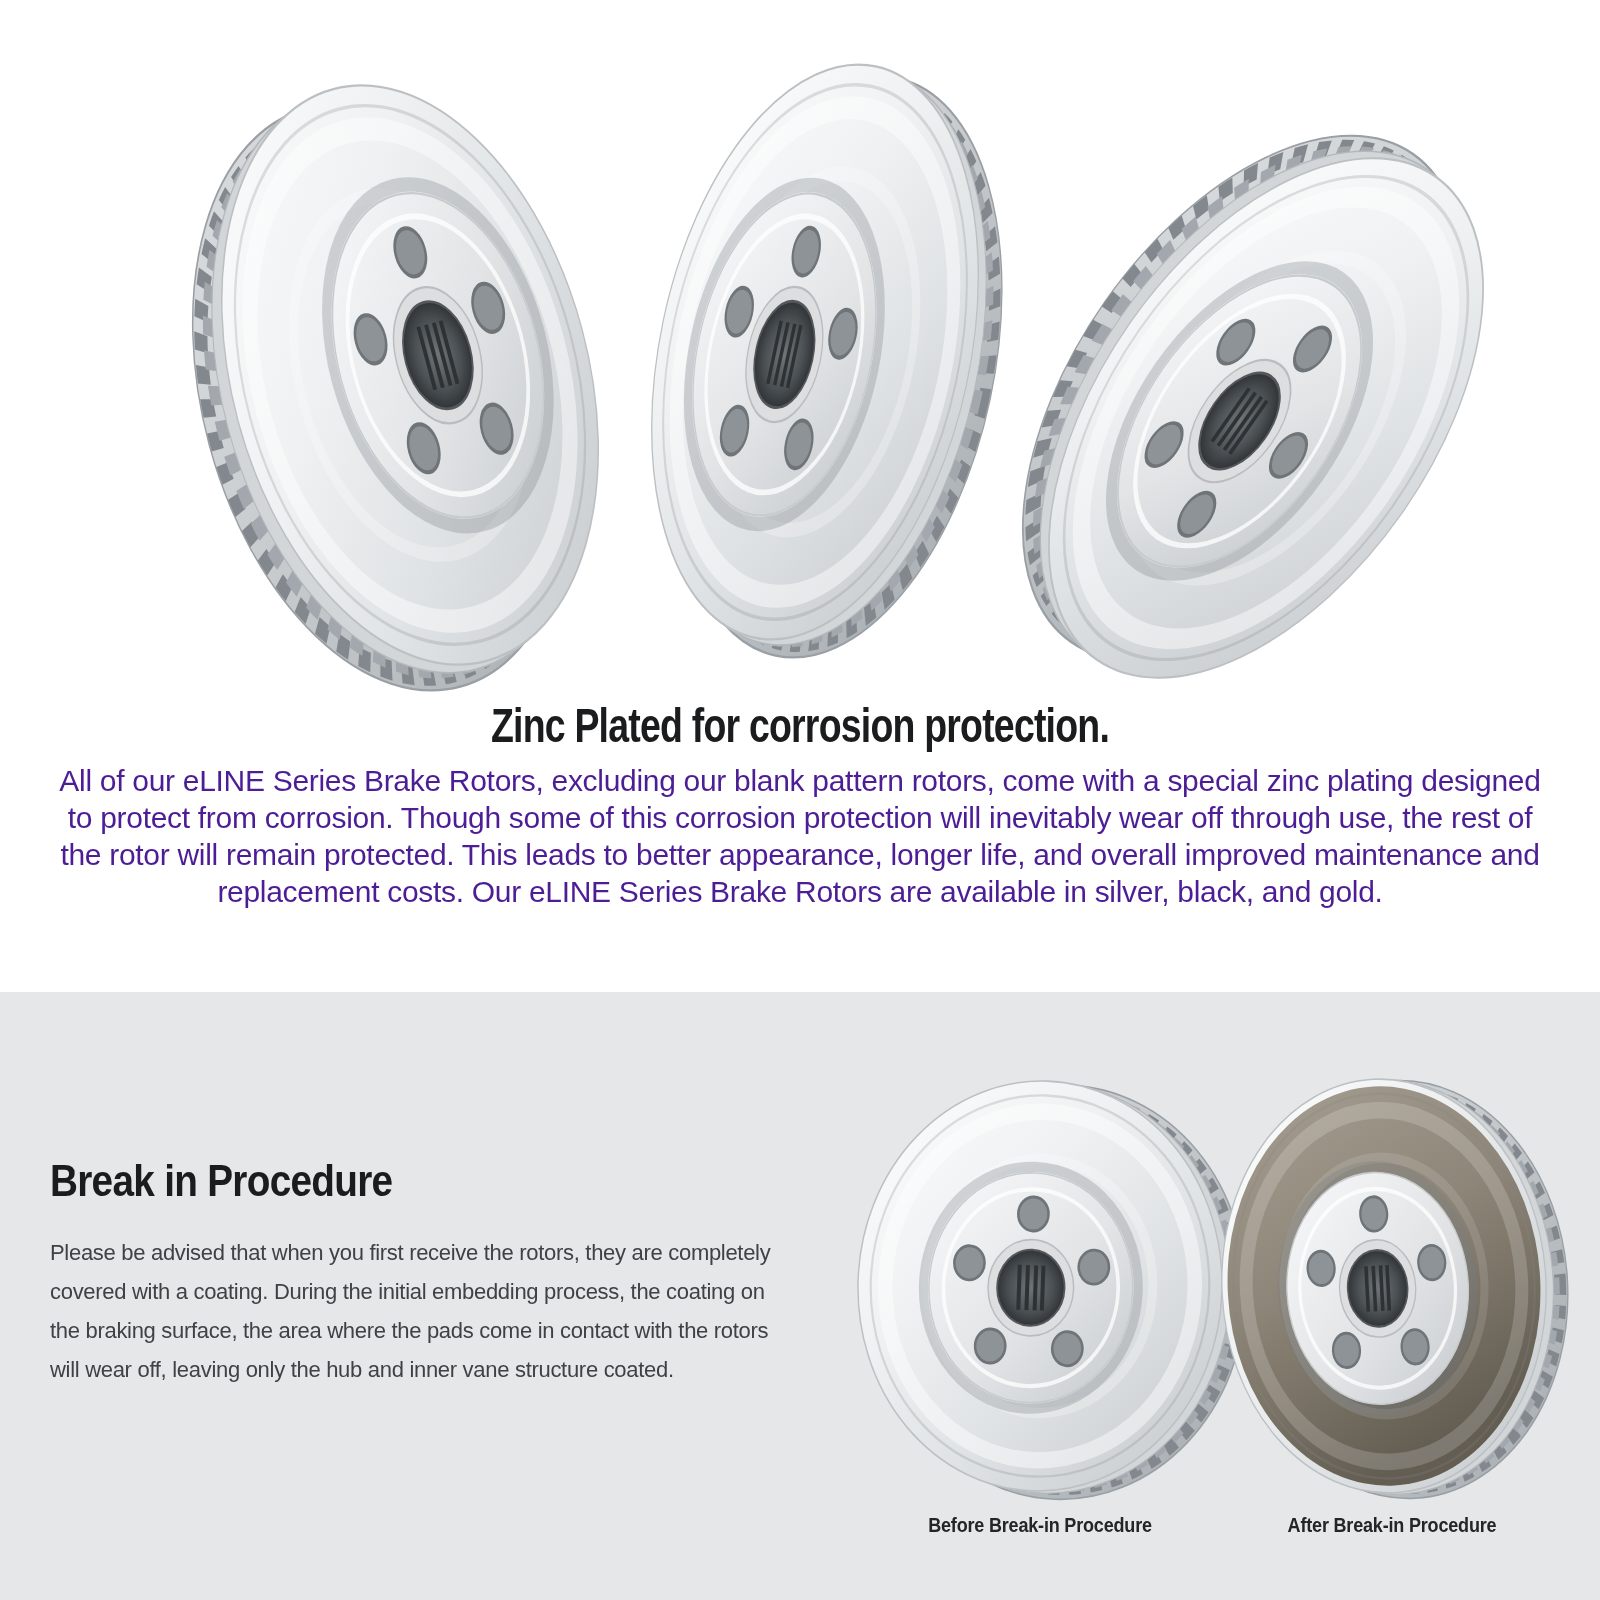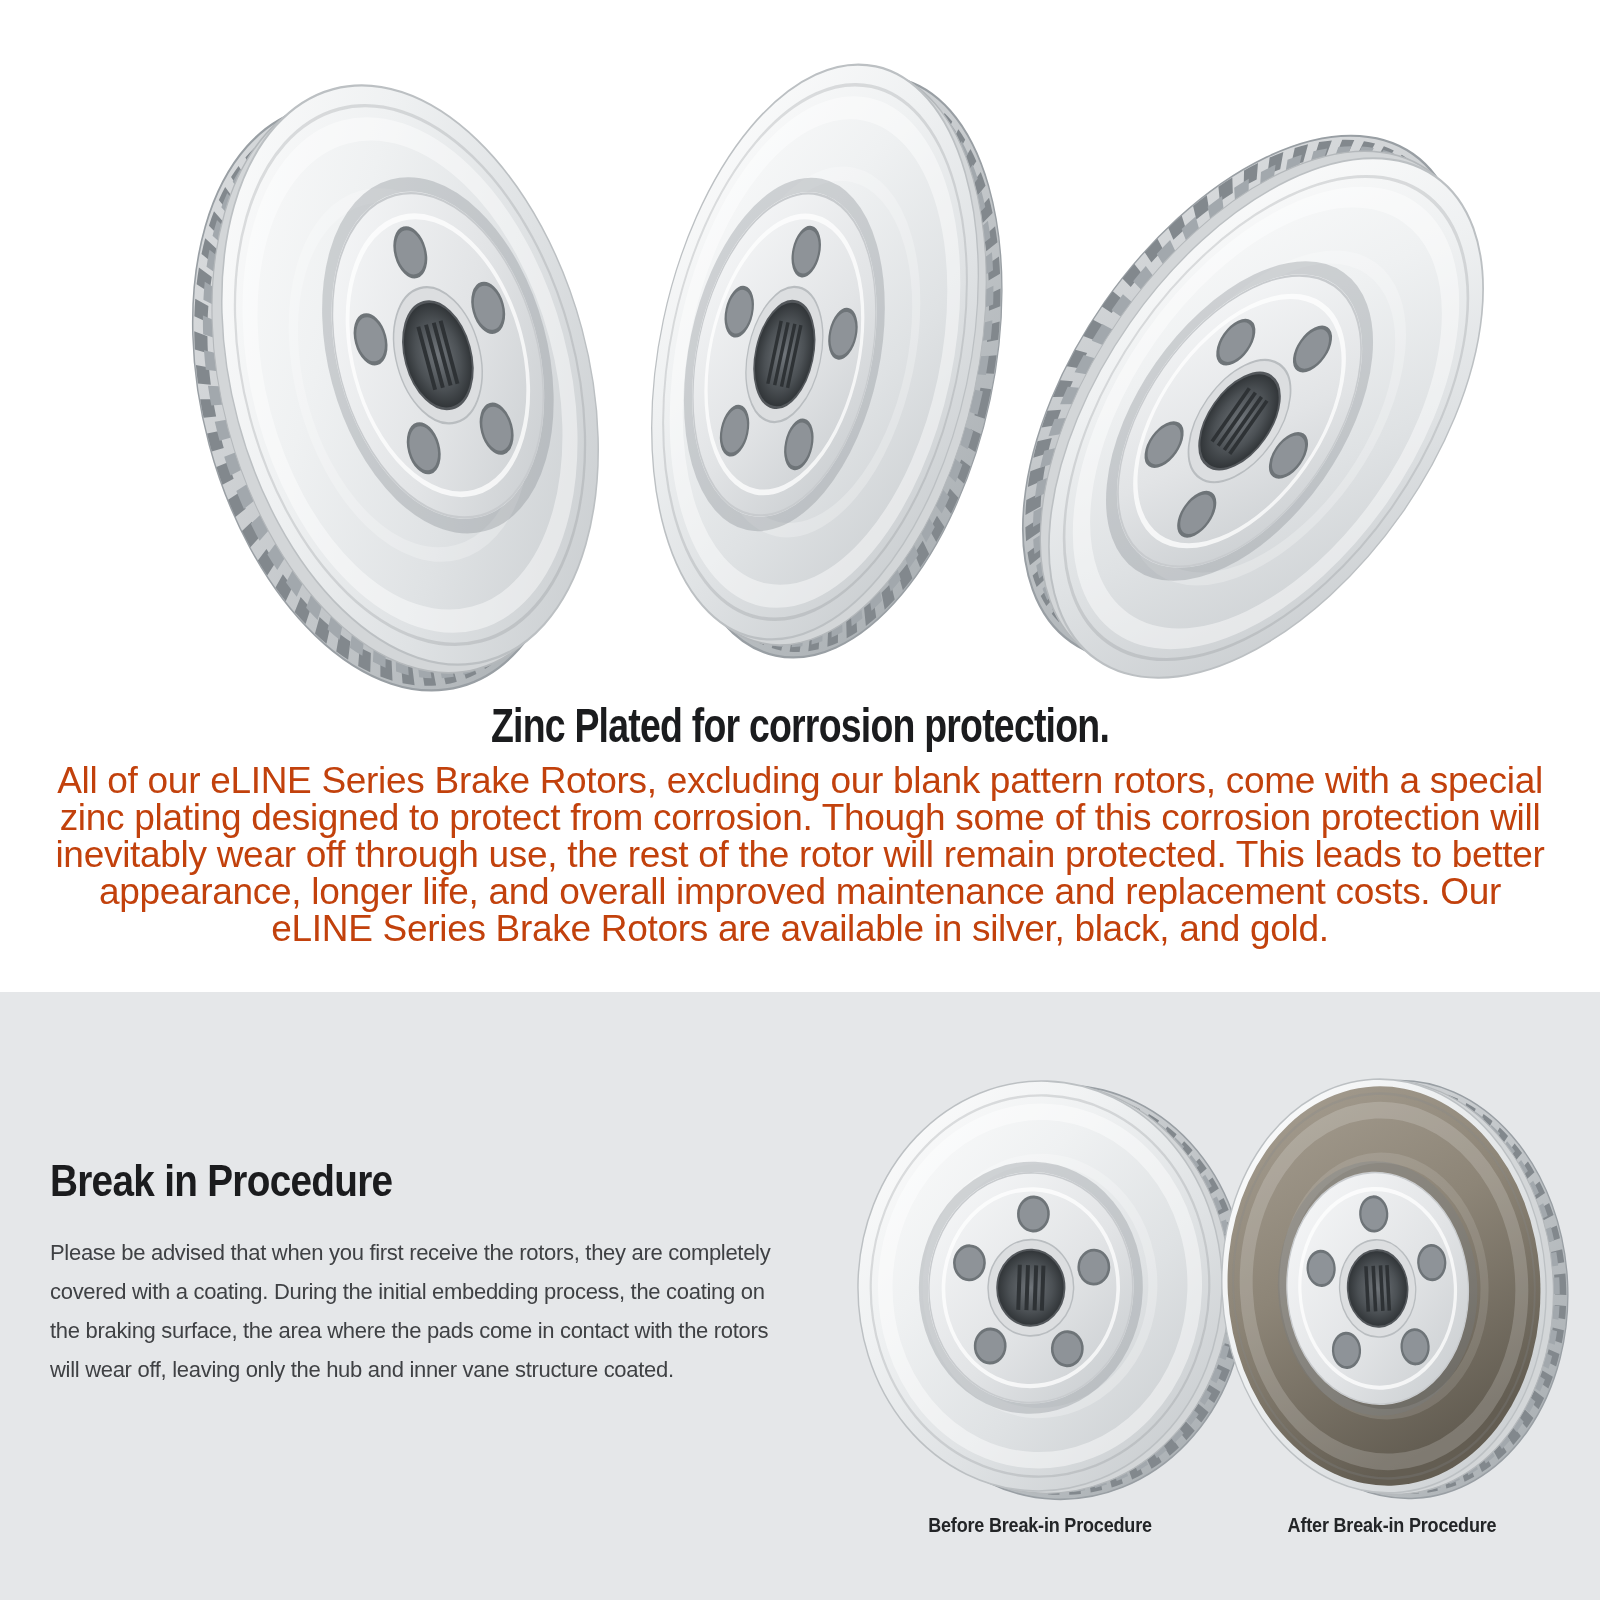--- a/index.html
+++ b/index.html
@@ -11,21 +11,21 @@
   }
   .gray-panel{position:absolute;left:0;top:992px;width:1600px;height:608px;background:#e5e7e9;}
   svg.rotors{position:absolute;left:0;top:0;width:1600px;height:1600px;display:block;}
   .zinc-heading{
     position:absolute;left:0;top:698px;width:1600px;text-align:center;
     font-size:48px;font-weight:700;color:#1b1c1e;letter-spacing:-1px;
     transform:scaleX(.78);transform-origin:50% 50%;white-space:nowrap;
   }
   .zinc-body{
     position:absolute;left:55px;top:762px;width:1490px;text-align:center;
-    font-size:37px;line-height:37px;color:#c2410c;letter-spacing:-.3px;
+    font-size:30px;line-height:37px;color:#4c1d95;letter-spacing:-.3px;
   }
   .break-heading{
     position:absolute;left:50px;top:1156px;
     font-size:44px;font-weight:700;color:#1b1c1e;letter-spacing:-.8px;
     transform:scaleX(.88);transform-origin:0 50%;white-space:nowrap;
   }
   .break-body{
     position:absolute;left:50px;top:1233px;width:740px;
     font-size:22px;line-height:39px;color:#3f4144;letter-spacing:-.3px;
   }

